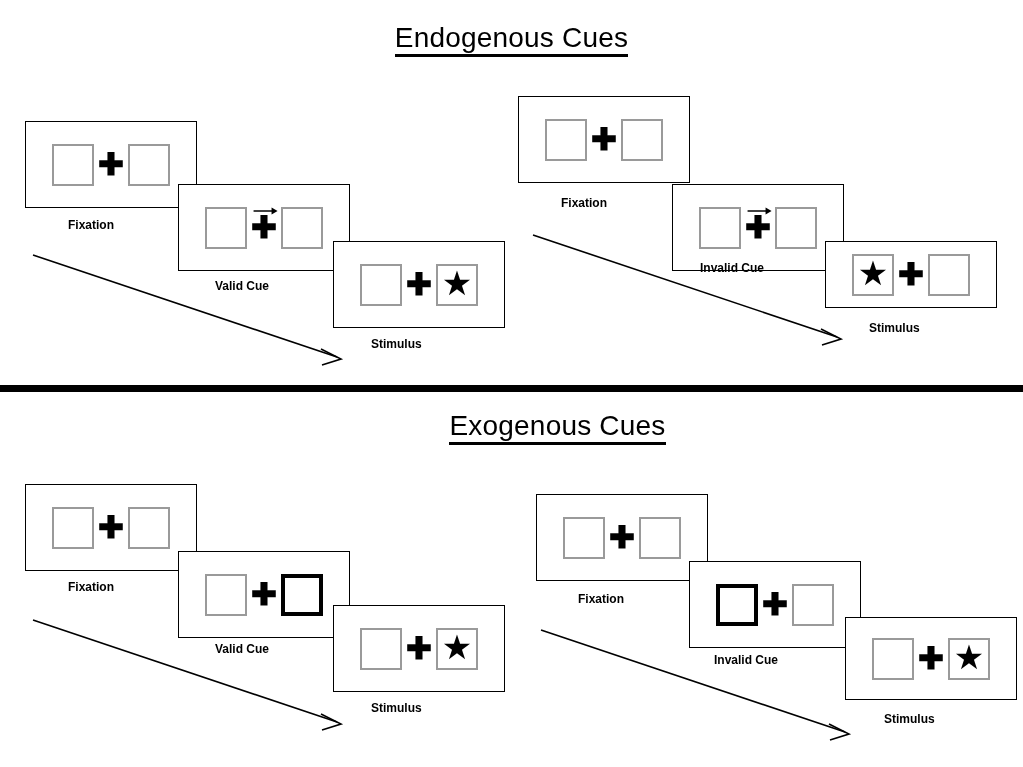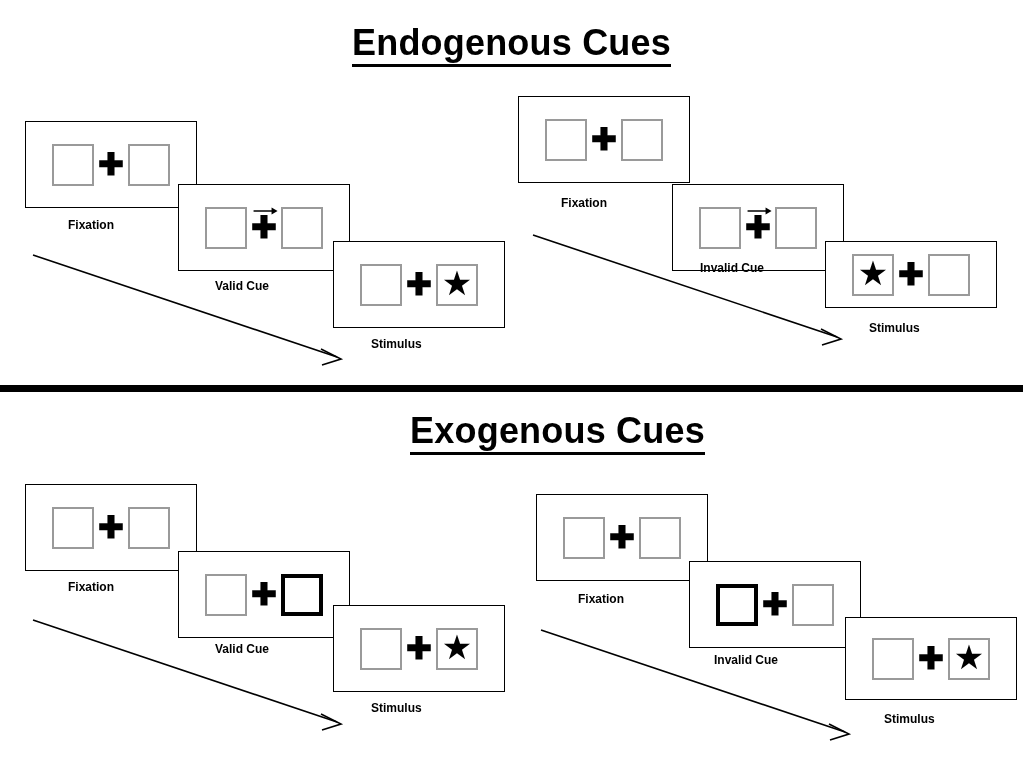--- a/index.html
+++ b/index.html
@@ -13,22 +13,22 @@
     position: relative;
     overflow: hidden;
     font-family: "Liberation Sans", sans-serif;
     color: #000000;
   }
   .section-title {
     position: absolute;
     width: 100%;
     left: 0;
     text-align: center;
-    font-size: 36px;
-    font-weight: bold;
+    font-size: 28px;
+    font-weight: normal;
     letter-spacing: 0.2px;
   }
   .section-title span {
     border-bottom: 3px solid #000;
     padding-bottom: 1px;
   }
   .divider {
     position: absolute;
     left: 0;
     width: 1023px;

